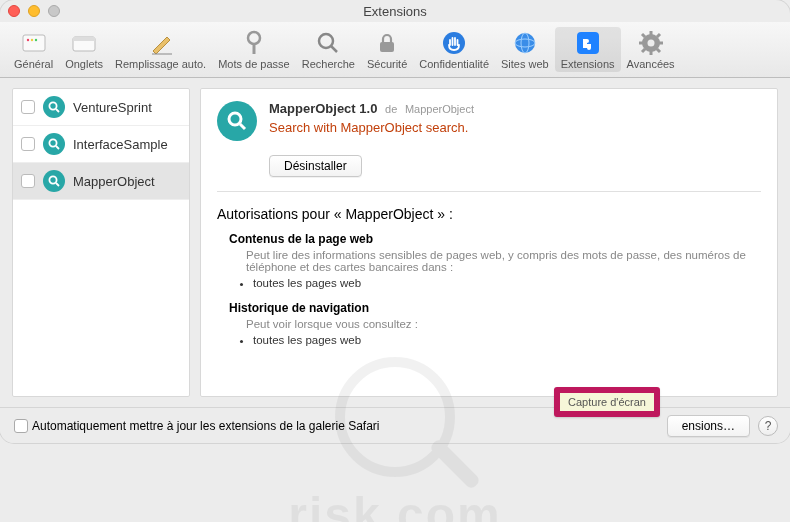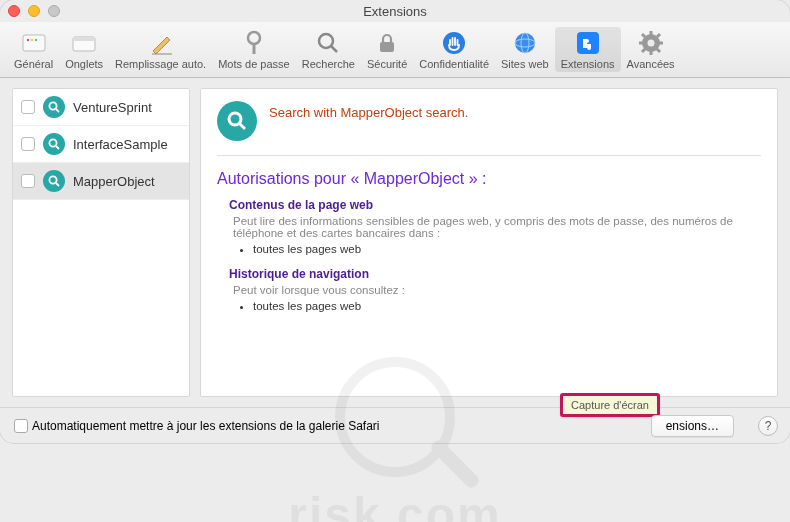--- a/index.html
+++ b/index.html
@@ -103,42 +103,42 @@
 .mac-btn {
   background: linear-gradient(#fff,#f3f3f3);
   border:1px solid #c9c9c9;
   border-radius:4px;
   padding:3px 14px;
   font-size:12px;
   cursor:pointer;
   box-shadow: 0 1px 0 rgba(0,0,0,0.05);
 }
 .divider { border-top:1px solid #e0e0e0; margin:14px 0; }
-.perm-heading { font-size:16px; color:#6d28d9; margin-bottom:10px; }
+.perm-heading { font-size:14px; color:#000000; margin-bottom:10px; }
 .perm-section { margin: 8px 0 12px 12px; }
-.perm-section .sec-title { font-weight:600; font-size:12px; color:#4c1d95; }
-.perm-section .sec-desc { font-size:11.5px; color:#888; margin:3px 0 4px 4px; }
+.perm-section .sec-title { font-weight:600; font-size:12px; color:#000000; }
+.perm-section .sec-desc { font-size:11.5px; color:#888; margin:3px 0 4px 17px; }
 .perm-section ul { margin-left:24px; font-size:11.5px; color:#333; }
 .perm-section li { margin:2px 0; }
 
 .footer {
   height:36px;
   border-top:1px solid #d5d5d5;
   display:flex;
   align-items:center;
   padding:0 14px;
   background:#ececec;
   position:relative;
 }
 .auto-check { display:flex; align-items:center; gap:4px; font-size:12px; color:#000000; }
 .auto-check .box { width:14px; height:14px; border:1px solid #aaa; border-radius:3px; background:#fff; }
-.footer-right { position:absolute; right:12px; display:flex; align-items:center; gap:24px; }
+.footer-right { position:absolute; right:12px; display:flex; align-items:center; gap:8px; }
 .tooltip {
   position:absolute; right:130px; bottom:26px;
-  background:#f6f6d8; border:3px solid #be185d; border-radius:3px;
+  background:#f6f6d8; border:6px solid #be185d; border-radius:3px;
   padding:3px 8px; font-size:11px; color:#555;
   box-shadow:0 1px 2px rgba(0,0,0,0.15);
 }
 .help-btn {
   width:20px; height:20px; border-radius:50%;
   border:1px solid #bbb; background:linear-gradient(#fff,#eee);
   display:flex; align-items:center; justify-content:center;
   font-size:12px; color:#555; cursor:pointer;
 }
 .watermark {
@@ -324,24 +324,33 @@
     <div class="detail">
 
       <div class="ext-header">
         <div class="ext-icon">
           <svg width="22" height="22">
               <circle cx="9" cy="9" r="6" fill="none" stroke="#fff" stroke-width="3"></circle>
               <line x1="14" y1="14" x2="19" y2="19" stroke="#fff" stroke-width="3"></line>
             </svg>
         </div>
         <div>
+          <div class="ext-title">
+            <span class="name">MapperObject</span>
+            <span class="name">1.0</span>
+            <span class="by">de</span>
+            <span class="by">MapperObject</span>
+          </div>
           <div class="ext-desc">Search with MapperObject search.</div>
         </div>
       </div>
 
+      <div class="uninstall-row">
+        <button class="mac-btn">Désinstaller</button>
+      </div>
 
       <div class="divider"></div>
 
       <div class="perm-heading">Autorisations pour « MapperObject » :</div>
 
       <div class="perm-section">
         <div class="sec-title">Contenus de la page web</div>
         <div class="sec-desc">Peut lire des informations sensibles de pages web, y compris des mots de passe, des numéros de téléphone et des cartes bancaires dans :</div>
         <ul>
           <li>toutes les pages web</li>

